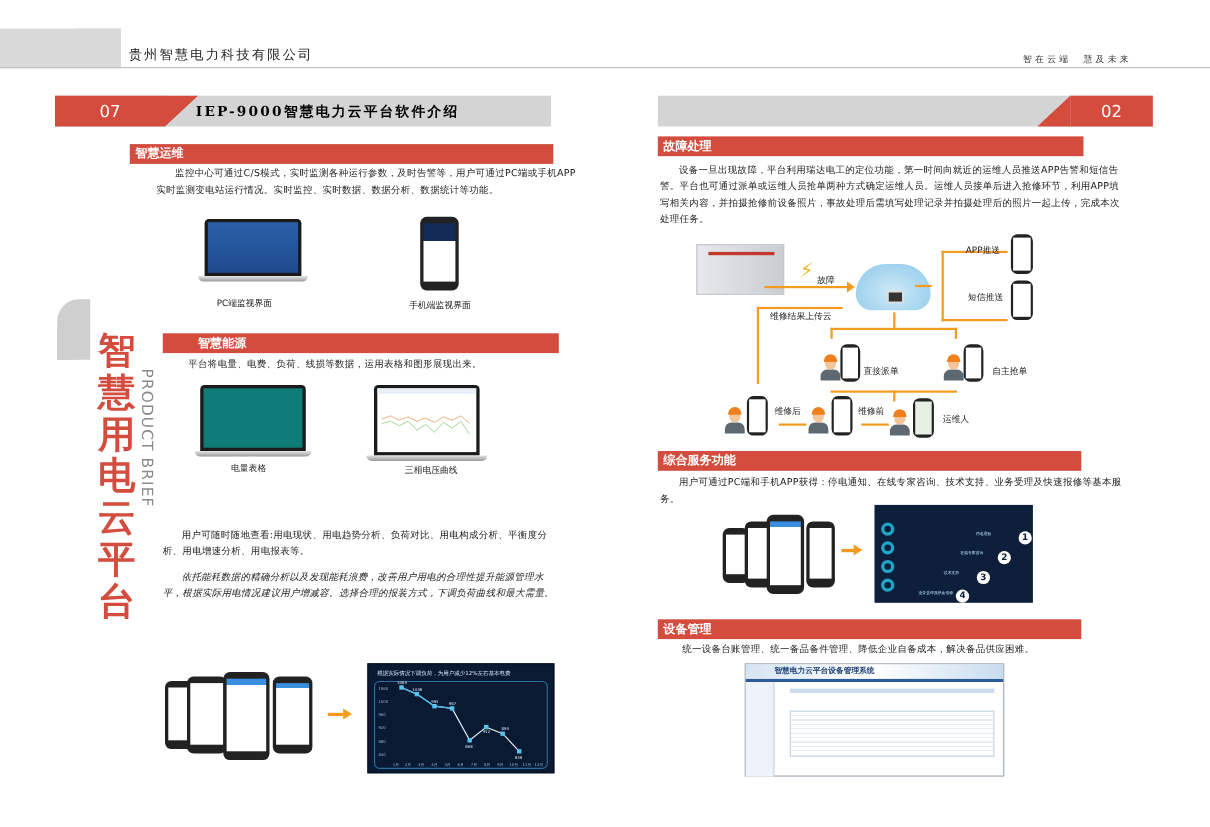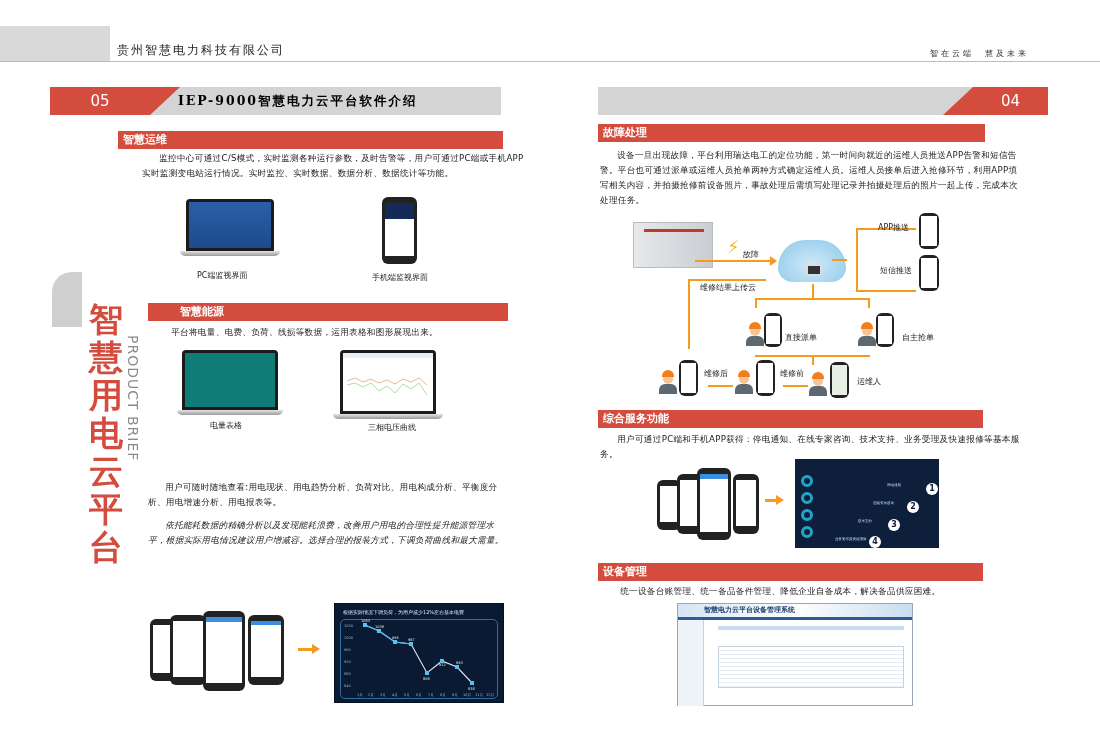--- a/index.html
+++ b/index.html
@@ -61,28 +61,28 @@
 </head>
 <body>
 
 <div class="abs hdr-grey"></div>
 <div class="abs hdr-grey-tri"></div>
 <div class="abs hdr-line"></div>
 <div class="abs company">贵州智慧电力科技有限公司</div>
 <div class="abs slogan">智在云端　慧及未来</div>
 
 <div class="abs banner banner-l">
-  <div class="banner-num">05</div>
+  <div class="banner-num">07</div>
   <div class="num-tri"></div>
   <div class="banner-title">IEP-9000智慧电力云平台软件介绍</div>
 </div>
 
 <div class="abs banner banner-r">
   <div class="num-tri"></div>
-  <div class="banner-num">04</div>
+  <div class="banner-num">02</div>
 </div>
 
 <div class="abs quote-mark"></div>
 <div class="abs quote-tail"></div>
 <div class="abs vert-title">
   <span>智</span>
   <span>慧</span>
   <span>用</span>
   <span>电</span>
   <span>云</span>

